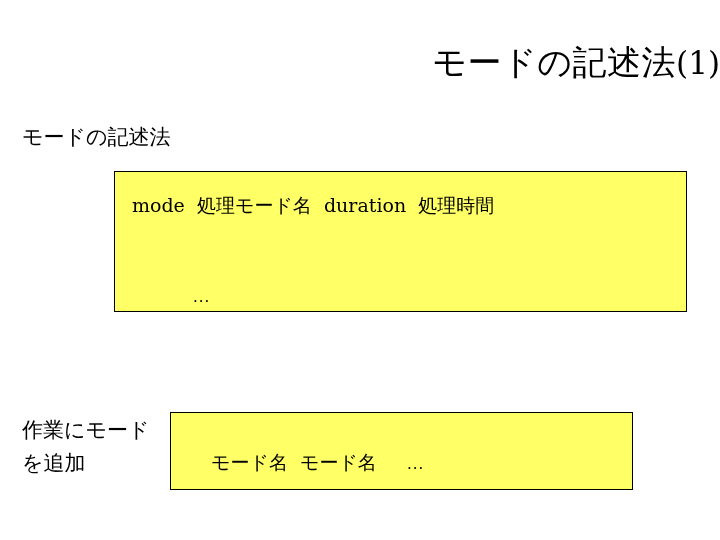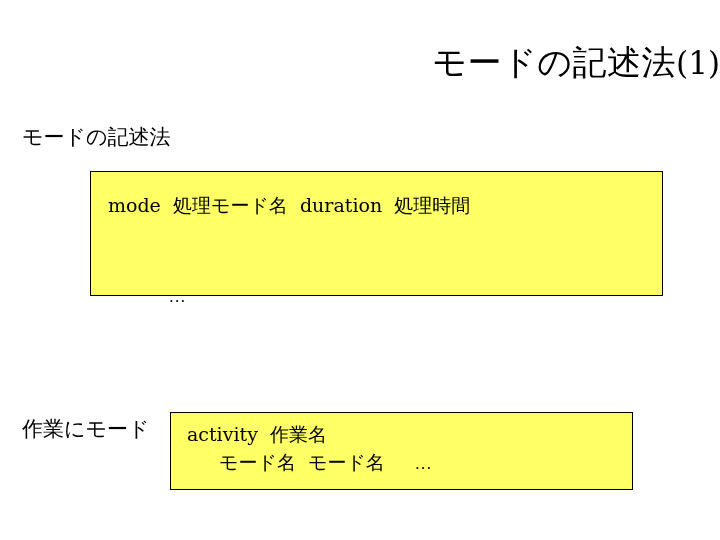--- a/index.html
+++ b/index.html
@@ -55,24 +55,24 @@
   }
 
   
   .code-box {
     position: absolute;
     background: #ffff66;
     border: 1px solid #000000;
     box-sizing: border-box;
   }
   #syntax-box {
-    left: 90px;
+    left: 114px;
     top: 171px;
     width: 573px;
-    height: 125px;
+    height: 141px;
   }
   #activity-box {
     left: 170px;
     top: 412px;
     width: 463px;
     height: 78px;
   }
 
   .code-line {
     position: absolute;
@@ -92,30 +92,30 @@
   }
 
   
   #syntax-line-1 { left: 17px;  top: 22px; }
   #syntax-line-2 { left: 27px;  top: 52px; }
   #syntax-line-3 { left: 112px; top: 82px; }
   #syntax-line-4 { left: 78px;  top: 114px; }
 
   
   #activity-line-1 { left: 16px; top: 10px; }
-  #activity-line-2 { left: 48px; top: 38px; }
+  #activity-line-2 { left: 40px; top: 38px; }
   #activity-line-2 .trailing-dots { padding-left: 30px; }
 
   
   .annotation {
     position: absolute;
     left: 22px;
     top: 414px;
     width: 140px;
-    font-family: Liberation Mono, monospace;
+    font-family: Liberation Serif, serif;
     font-size: 21px;
     line-height: 33px;
     white-space: nowrap;
   }
   .annotation span { display: block; }
 </style>
 </head>
 <body>
 
 <div class="slide">
@@ -131,23 +131,23 @@
     <div class="code-line" id="syntax-line-1"><span>mode</span><span class="jp">  処理モード名  </span><span>duration</span><span class="jp">  処理時間</span></div>
 
 
 
     <div class="code-line dots" id="syntax-line-4">...</div>
 
   </div>
 
   <div class="annotation">
     <span>作業にモード</span>
+    <span>を追加</span>
   </div>
 
   <div class="code-box" id="activity-box">
 
-    <div class="code-line" id="activity-line-1"><span>activity</span><span class="jp">  作業名</span></div>
 
     <div class="code-line" id="activity-line-2"><span class="jp">モード名  モード名</span><span class="dots trailing-dots">...</span></div>
 
   </div>
 
 </div>
 
 </body></html>

